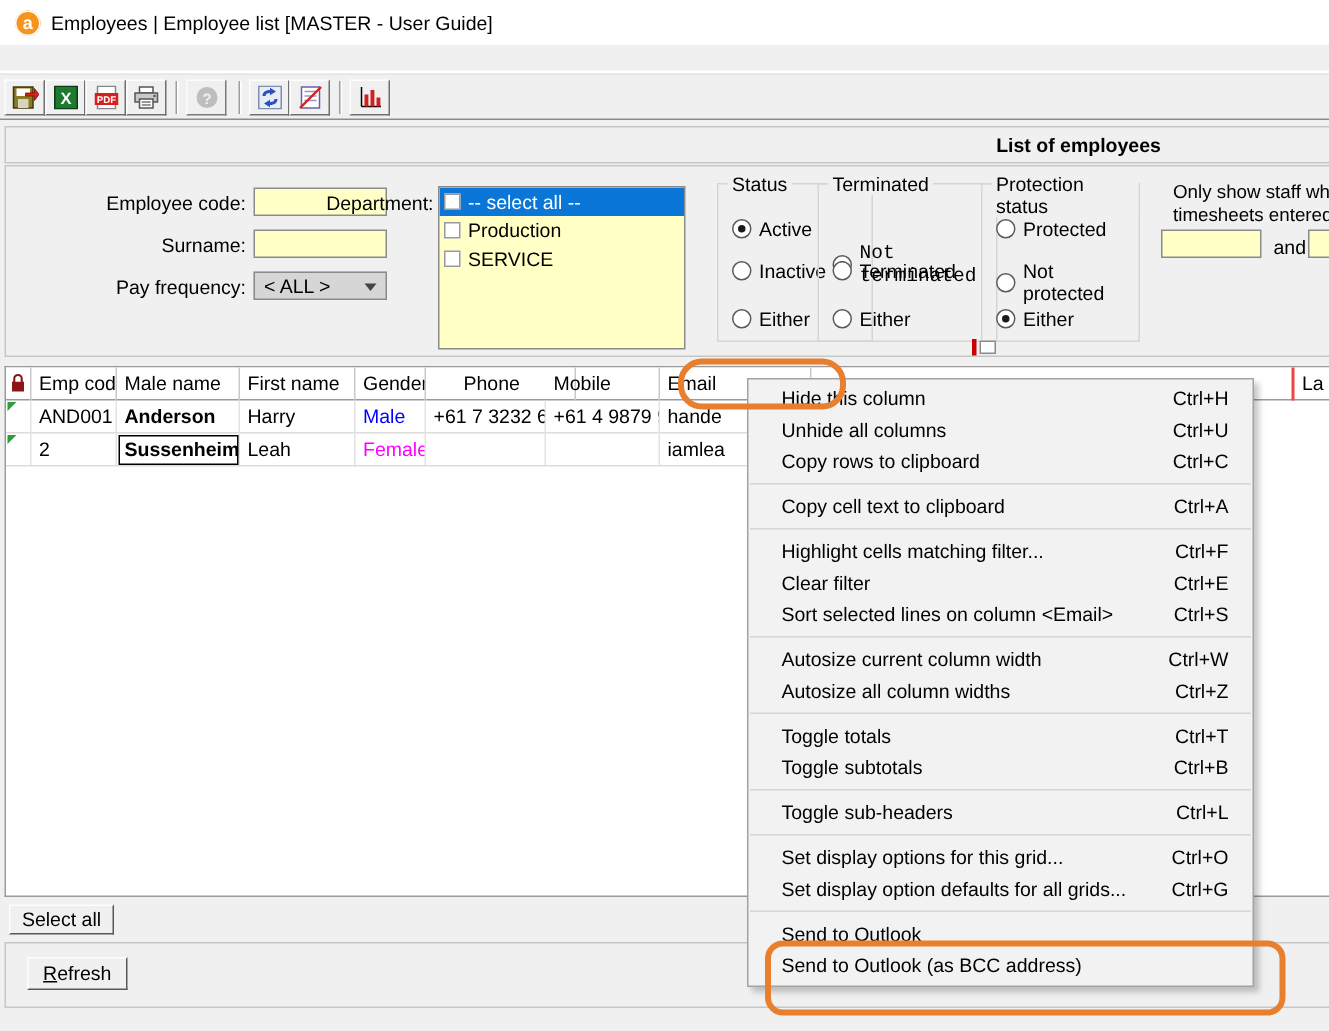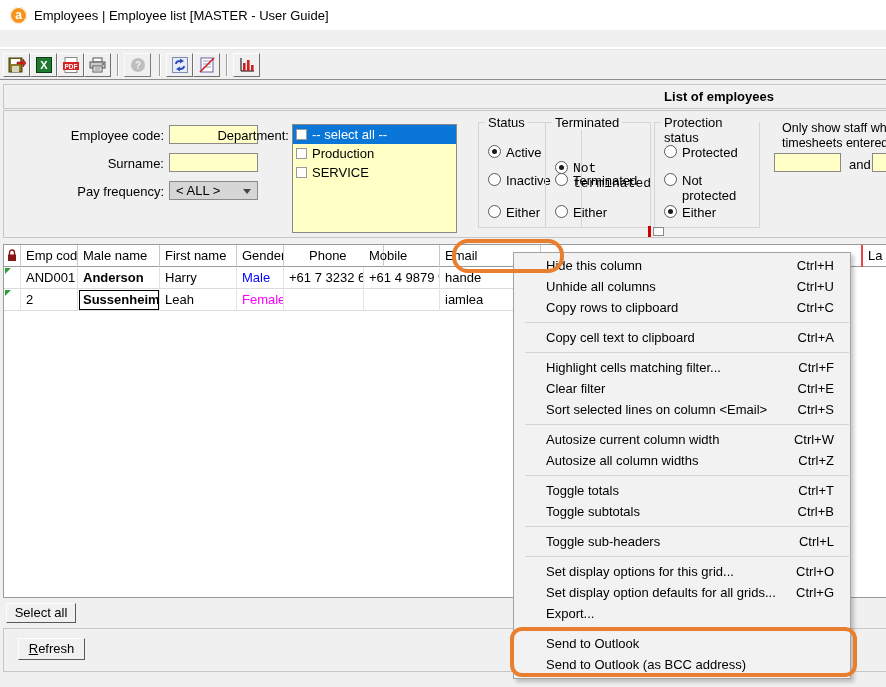--- a/index.html
+++ b/index.html
@@ -35,21 +35,21 @@
            line-height:17px; padding-left:6px; cursor:default; }
   .combo .chev { position:absolute; right:6px; top:7px; width:0; height:0;
                  border-left:4px solid transparent; border-right:4px solid transparent; border-top:5px solid #444; }
   .listbox { position:absolute; left:288px; top:13px; width:165px; height:109px;
              background:#ffffc6; border:1px solid #8a8a8a; overflow:hidden;text-align:right; }
   .litem { height:19px; line-height:18px; padding-left:3px; display:flex; align-items:center; cursor:default; }
   .litem .cb { width:11px; height:11px; background:#fff; border:1px solid #9a9a9a; margin-right:5px; flex:none; }
   .litem.sel { background:#0a77d8; color:#fff; }
   .fgroup { position:absolute; top:11px; height:106px; border:1px solid #d5d5d5; }
   .fgroup .glabel { position:absolute; top:-8px; left:6px; background:#f0f0f0; padding:0 3px; }
-  .radio-row { position:absolute; left:9px; display:flex; align-items:flex-start; cursor:default; }
+  .radio-row { position:absolute; left:9px; display:flex; align-items:center; cursor:default; }
   .rb { width:13px; height:13px; border:1px solid #5a5a5a; border-radius:50%; background:#fff;
         margin-right:5px; flex:none; position:relative; }
   .rb.checked::after { content:""; position:absolute; left:3px; top:3px; width:5px; height:5px;
         border-radius:50%; background:#1a1a1a; }
   .ts-text { position:absolute; left:778px; top:10px; font-size:12.5px; line-height:15px; white-space:nowrap; }
 
   .paste-ind { position:absolute; left:648px; top:225px; width:18px; height:13px; }
   .paste-ind .bar { position:absolute; left:0; top:1px; width:3px; height:11px; background:#cc0000; }
   .paste-ind .page { position:absolute; left:5px; top:2px; width:11px; height:9px; background:#fdfdfd; border:1px solid #8a8a8a; }
 
@@ -70,22 +70,22 @@
 
   
   .btn { position:absolute; background:#f0f0f0; border:1px solid; border-color:#fdfdfd #585858 #585858 #fdfdfd;
          text-align:center; cursor:default; }
   .btn > span { display:block; }
   .btn-refresh > span::first-letter { text-decoration:underline; }
   .refresh-panel { position:absolute; left:3px; top:628px; width:1432px; height:44px;
                    border:1px solid #c6c6c6; background:#f0f0f0; }
 
   
-  .cmenu { position:absolute; left:513px; top:252px; width:338px; background:#f2f2f2;
-           border:1px solid #a3a3a3; padding:2px 0 3px 10px; z-index:5; box-shadow:3px 3px 4px rgba(0,0,0,.22); }
+  .cmenu { position:absolute; left:498px; top:252px; width:338px; background:#f2f2f2;
+           border:1px solid #a3a3a3; padding:2px 0 3px 0; z-index:5; box-shadow:3px 3px 4px rgba(0,0,0,.22); }
   .citem { position:relative; height:21px; line-height:21px; padding-left:22px; cursor:default; white-space:nowrap; }
   .citem .sc { position:absolute; right:16px; top:0; }
   .csep { height:1px; background:#d4d4d4; margin:4px 1px; }
 
   
   .ann { position:absolute; border:4px solid #e87f2e; border-radius:16px; z-index:10; pointer-events:none; }
 
   svg { display:block; }
 </style>
 </head>
@@ -210,21 +210,21 @@
       <div class="radio-row" style="top:50px;">
         <span class="rb"></span>
         <span>Inactive</span>
       </div>
       <div class="radio-row" style="top:82px;">
         <span class="rb"></span>
         <span>Either</span>
       </div>
     </div>
 
-    <div class="fgroup" style="left:541px; width:106px;">
+    <div class="fgroup" style="left:541px; width:120px;">
       <span class="glabel">Terminated</span>
       <div class="radio-row" style="top:38px;font-family:Liberation Mono, monospace;">
         <span class="rb checked"></span>
         <span>Not terminated</span>
       </div>
       <div class="radio-row" style="top:50px;">
         <span class="rb"></span>
         <span>Terminated</span>
       </div>
       <div class="radio-row" style="top:82px;">
@@ -331,21 +331,20 @@
     <div class="citem"><span>Autosize current column width</span><span class="sc">Ctrl+W</span></div>
     <div class="citem"><span>Autosize all column widths</span><span class="sc">Ctrl+Z</span></div>
     <div class="csep"></div>
     <div class="citem"><span>Toggle totals</span><span class="sc">Ctrl+T</span></div>
     <div class="citem"><span>Toggle subtotals</span><span class="sc">Ctrl+B</span></div>
     <div class="csep"></div>
     <div class="citem"><span>Toggle sub-headers</span><span class="sc">Ctrl+L</span></div>
     <div class="csep"></div>
     <div class="citem"><span>Set display options for this grid...</span><span class="sc">Ctrl+O</span></div>
     <div class="citem"><span>Set display option defaults for all grids...</span><span class="sc">Ctrl+G</span></div>
-    <div class="citem"><span>Export...</span><span class="sc"></span></div>
     <div class="csep"></div>
     <div class="citem"><span>Send to Outlook</span><span class="sc"></span></div>
     <div class="citem"><span>Send to Outlook (as BCC address)</span><span class="sc"></span></div>
   </div>
 
   <div class="ann" style="left:452px; top:239px; width:112px; height:34px;"></div>
   <div class="ann" style="left:510px; top:627px; width:347px; height:50px; border-radius:12px;"></div>
 
 </div>
 

